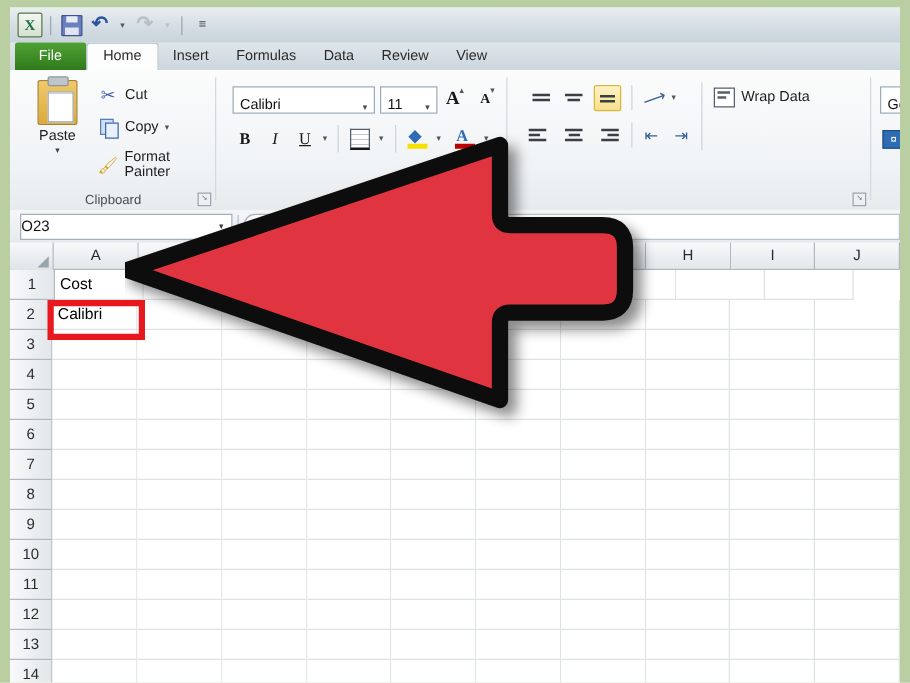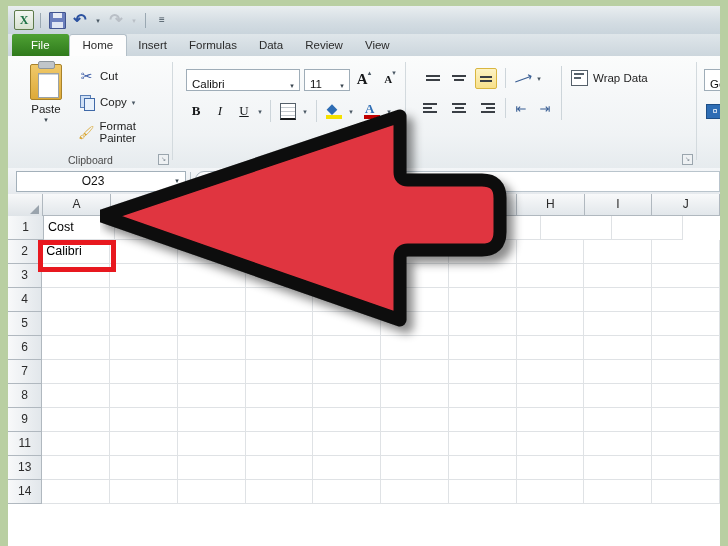--- a/index.html
+++ b/index.html
@@ -162,21 +162,21 @@
     position:absolute;left:0;top:162px;width:712px;height:26px;
     background:linear-gradient(#f4f6f8,#e6eaee);
     border-bottom:1px solid #b9c4cc;
     display:flex;align-items:center;
   }
   .namebox{
     margin-left:8px;width:168px;height:19px;background:#fff;
     border:1px solid #a3b0ba;display:flex;align-items:center;
     font-size:12px;color:#111;
   }
-  .namebox .nb-txt{flex:1;text-align:center;}
+  .namebox .nb-txt{flex:1;text-align:left;}
   .namebox .nb-car{width:16px;text-align:center;font-size:7px;color:#2f3c46;}
   .nb-sep{width:1px;height:18px;background:#b7c2ca;margin:0 4px;}
   .fx-btns{
     width:52px;height:19px;border:1px solid #a9b5be;border-radius:9px;
     background:linear-gradient(#fdfdfe,#e4e9ed);display:flex;align-items:center;
   }
   .fx-dot{width:11px;height:11px;border-radius:50%;background:linear-gradient(#fff,#ccd4da);border:1px solid #a8b3bb;margin-left:3px;}
   .fx-lab{
     margin-left:8px;font-family:"Liberation Serif",serif;font-style:italic;
     font-size:12px;color:#2b2b2b;
@@ -559,21 +559,47 @@
             <div class="cell"></div>
             <div class="cell"></div>
             <div class="cell"></div>
             <div class="cell"></div>
             <div class="cell"></div>
             <div class="cell"></div>
             <div class="cell"></div>
             <div class="cell"></div>
           </div>
           <div class="row">
+            <div class="rh">10</div>
+            <div class="cell"></div>
+            <div class="cell"></div>
+            <div class="cell"></div>
+            <div class="cell"></div>
+            <div class="cell"></div>
+            <div class="cell"></div>
+            <div class="cell"></div>
+            <div class="cell"></div>
+            <div class="cell"></div>
+            <div class="cell"></div>
+          </div>
+          <div class="row">
             <div class="rh">11</div>
+            <div class="cell"></div>
+            <div class="cell"></div>
+            <div class="cell"></div>
+            <div class="cell"></div>
+            <div class="cell"></div>
+            <div class="cell"></div>
+            <div class="cell"></div>
+            <div class="cell"></div>
+            <div class="cell"></div>
+            <div class="cell"></div>
+          </div>
+          <div class="row">
+            <div class="rh">12</div>
             <div class="cell"></div>
             <div class="cell"></div>
             <div class="cell"></div>
             <div class="cell"></div>
             <div class="cell"></div>
             <div class="cell"></div>
             <div class="cell"></div>
             <div class="cell"></div>
             <div class="cell"></div>
             <div class="cell"></div>

